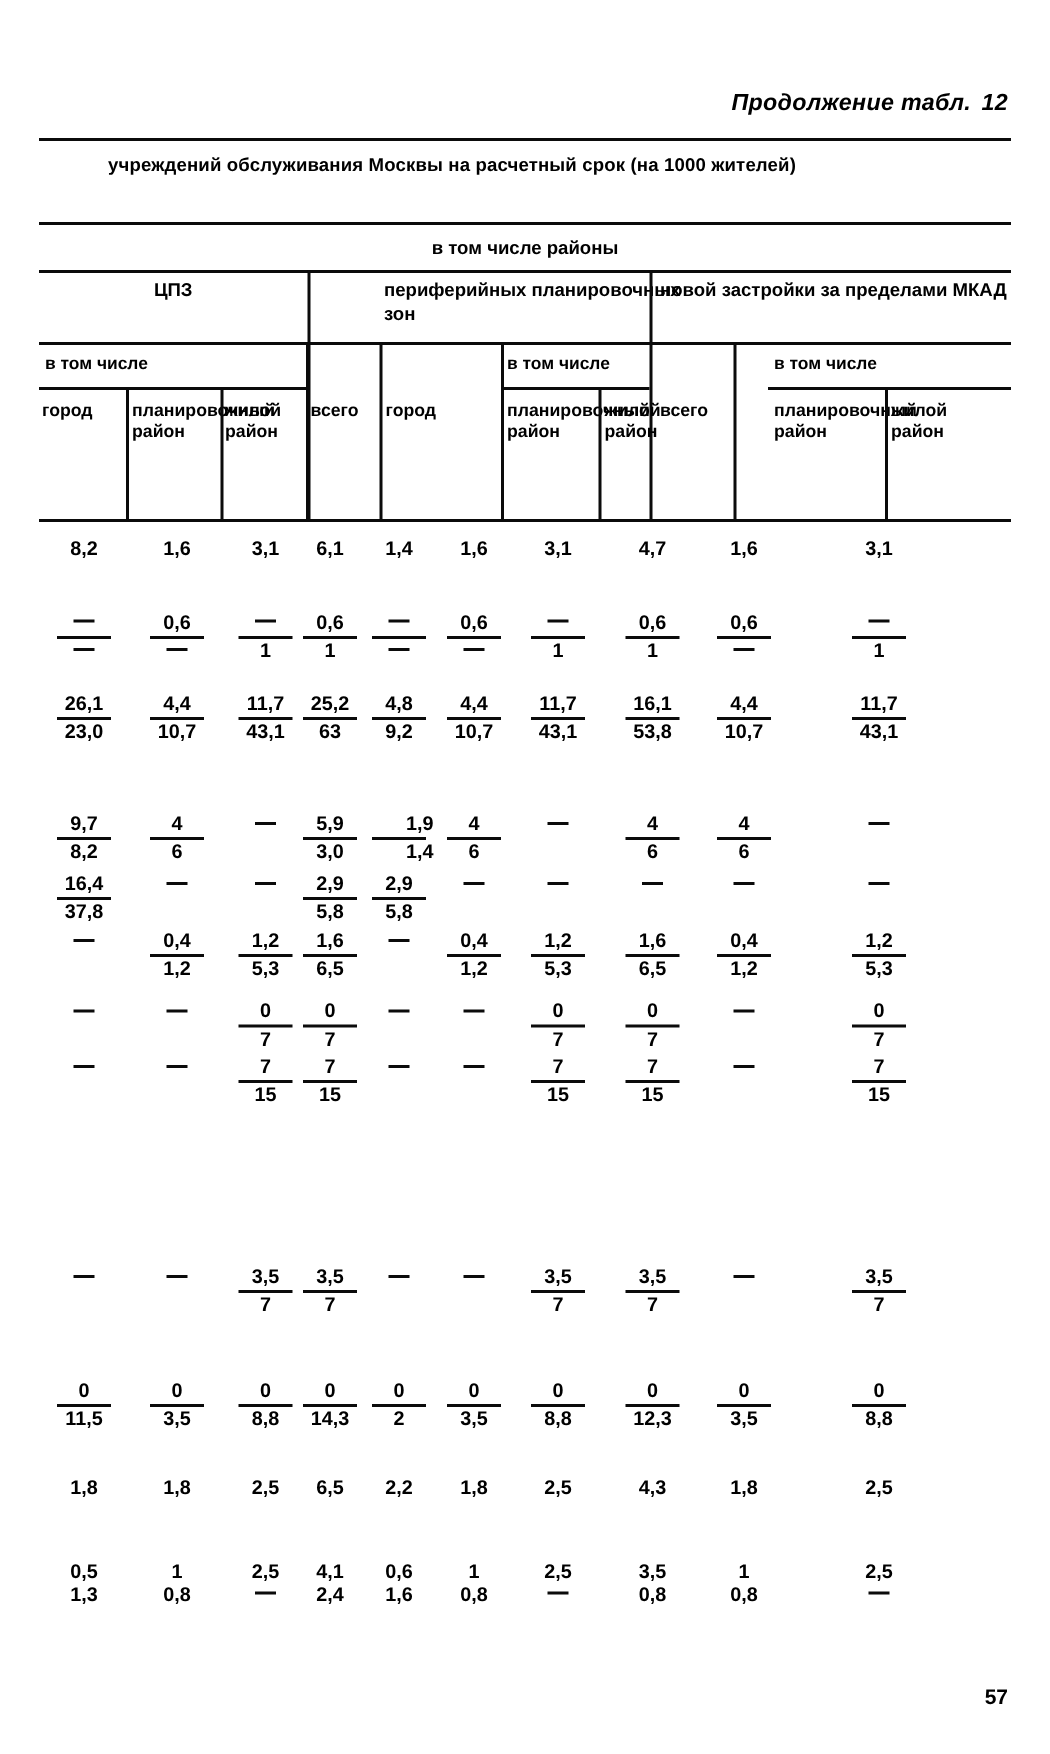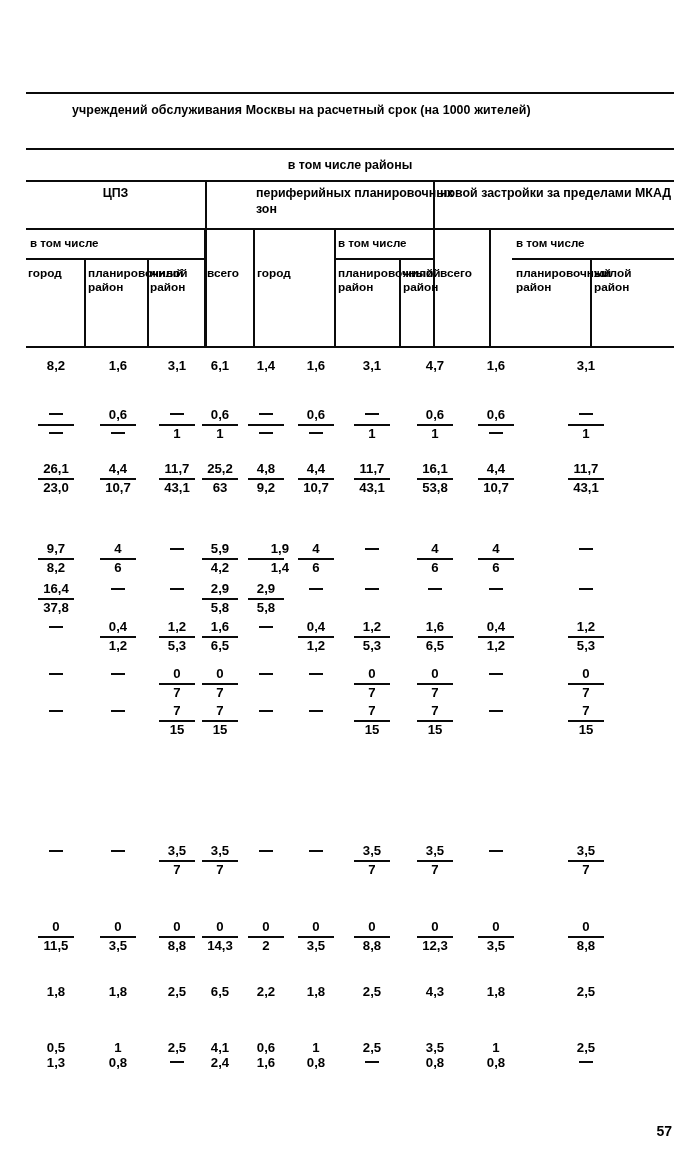--- a/index.html
+++ b/index.html
@@ -157,20 +157,23 @@
     bottom: 30px;
     font-size: 14px;
     font-weight: bold;
   }
 </style>
 </head>
 <body>
 
 <div class="page">
 
+  <div class="cont-caption">
+    <span>Продолжение табл.</span><span class="num">12</span>
+  </div>
 
   <div class="rule" style="top:92px;"></div>
 
   <div class="subtitle">учреждений обслуживания Москвы на расчетный срок  (на 1000 жителей)</div>
 
   <div class="rule" style="top:148px;"></div>
 
   <div class="hdr-zone">
 
     <div class="hdr-center">в том числе районы</div>
@@ -268,21 +271,21 @@
       <div class="cell" style="left: 264px; width: 52px; top: 110px;"><span class="fr" style="min-width: 46px;"><span class="top"><span>4,4</span></span><span class="bar" style="width: 36px;"></span><span class="bot"><span>10,7</span></span></span></div>
       <div class="cell" style="left: 320px; width: 52px; top: 110px;"><span class="fr" style="min-width: 46px;"><span class="top"><span>11,7</span></span><span class="bar" style="width: 36px;"></span><span class="bot"><span>43,1</span></span></span></div>
       <div class="cell" style="left: 384px; width: 50px; top: 110px;"><span class="fr" style="min-width: 46px;"><span class="top"><span>16,1</span></span><span class="bar" style="width: 36px;"></span><span class="bot"><span>53,8</span></span></span></div>
       <div class="cell" style="left: 444px; width: 52px; top: 110px;"><span class="fr" style="min-width: 46px;"><span class="top"><span>4,4</span></span><span class="bar" style="width: 36px;"></span><span class="bot"><span>10,7</span></span></span></div>
       <div class="cell" style="left: 532px; width: 56px; top: 110px;"><span class="fr" style="min-width: 46px;"><span class="top"><span>11,7</span></span><span class="bar" style="width: 36px;"></span><span class="bot"><span>43,1</span></span></span></div>
       <div class="cell" style="left: 4px; width: 52px; top: 190px;"><span class="fr" style="min-width: 46px;"><span class="top"><span>9,7</span></span><span class="bar" style="width: 36px;"></span><span class="bot"><span>8,2</span></span></span></div>
       <div class="cell" style="left: 64px; width: 56px; top: 190px;"><span class="fr" style="min-width: 46px;"><span class="top"><span>4</span></span><span class="bar" style="width: 36px;"></span><span class="bot"><span>6</span></span></span></div>
       <div class="cell" style="left: 125px; width: 52px; top: 190px;">
         <span class="plain"><span class="dash" style="width: 14px;"></span></span>
       </div>
-      <div class="cell" style="left: 170px; width: 48px; top: 190px;"><span class="fr" style="min-width: 46px;"><span class="top"><span>5,9</span></span><span class="bar" style="width: 36px;"></span><span class="bot"><span>4,2</span></span></span></div>
+      <div class="cell" style="left: 170px; width: 48px; top: 190px;"><span class="fr" style="min-width: 46px;"><span class="top"><span>5,9</span></span><span class="bar" style="width: 36px;"></span><span class="bot"><span>3,0</span></span></span></div>
       <div class="cell" style="left: 217px; width: 46px; top: 190px;"><span class="fr" style="min-width: 46px; text-align: right;"><span class="top"><span>1,9</span></span><span class="bar" style="width: 36px;"></span><span class="bot"><span>1,4</span></span></span></div>
       <div class="cell" style="left: 264px; width: 52px; top: 190px;"><span class="fr" style="min-width: 46px;"><span class="top"><span>4</span></span><span class="bar" style="width: 36px;"></span><span class="bot"><span>6</span></span></span></div>
       <div class="cell" style="left: 320px; width: 52px; top: 190px;">
         <span class="plain"><span class="dash" style="width: 14px;"></span></span>
       </div>
       <div class="cell" style="left: 384px; width: 50px; top: 190px;"><span class="fr" style="min-width: 46px;"><span class="top"><span>4</span></span><span class="bar" style="width: 36px;"></span><span class="bot"><span>6</span></span></span></div>
       <div class="cell" style="left: 444px; width: 52px; top: 190px;"><span class="fr" style="min-width: 46px;"><span class="top"><span>4</span></span><span class="bar" style="width: 36px;"></span><span class="bot"><span>6</span></span></span></div>
       <div class="cell" style="left: 532px; width: 56px; top: 190px;">
         <span class="plain"><span class="dash" style="width: 14px;"></span></span>
       </div>

